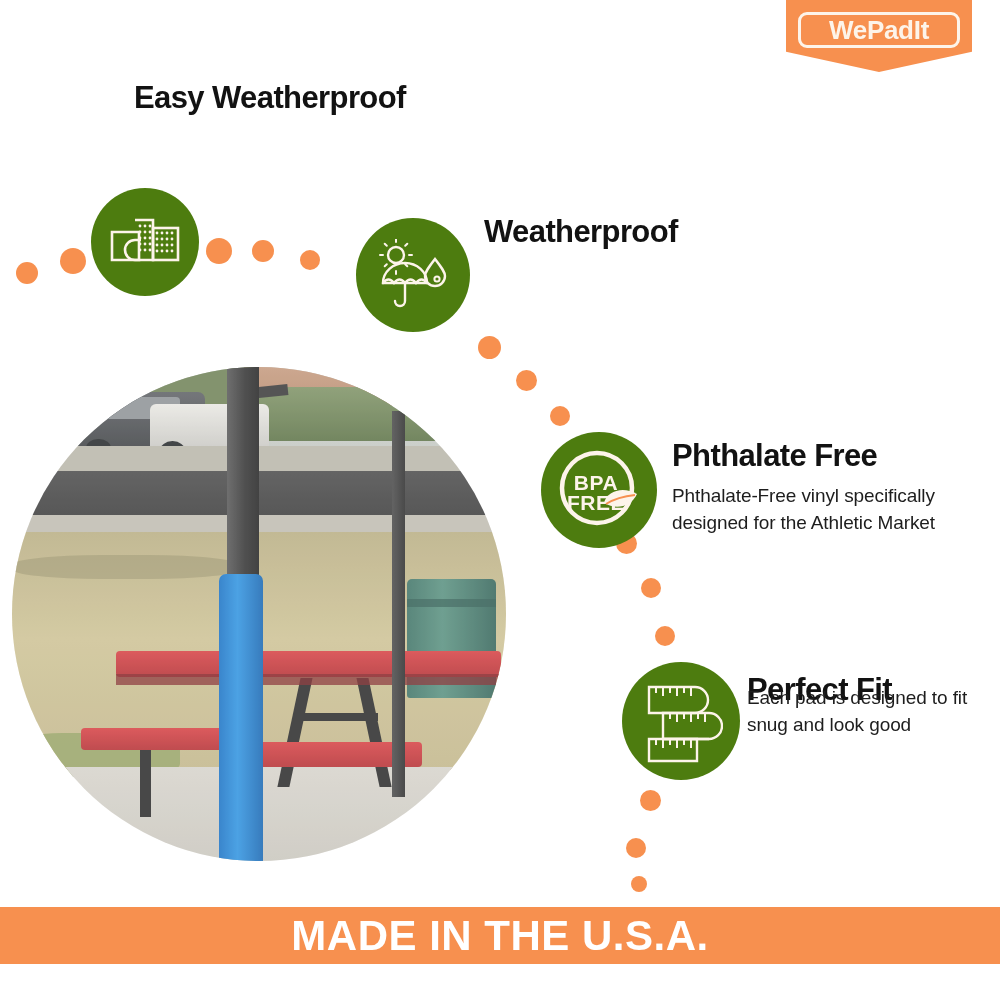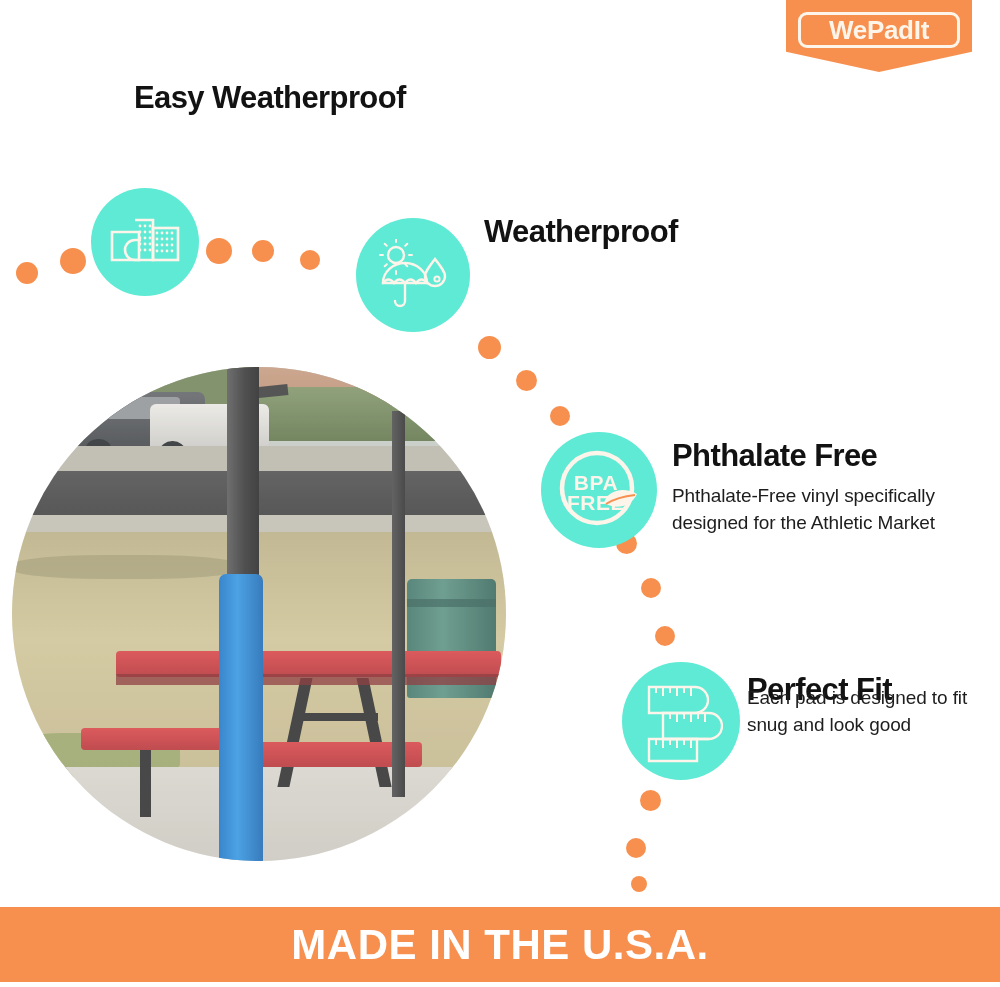--- a/index.html
+++ b/index.html
@@ -81,21 +81,21 @@
   #title-phth    { left: 672px; top: 438px; }
   #desc-phth     { left: 672px; top: 482px; width: 270px; }
 
   #title-fit     { left: 747px; top: 672px; text-align: center; }
   #desc-fit      { left: 747px; top: 684px; width: 235px; }
 
   
   .icon-circle {
     position: absolute;
     border-radius: 50%;
-    background: #5eead4;
+    background: #4d7c0f;
     display: flex;
     align-items: center;
     justify-content: center;
   }
   #icon-install { left: 91px;  top: 188px; width: 108px; height: 108px; }
   #icon-weather { left: 356px; top: 218px; width: 114px; height: 114px; }
   #icon-phth    { left: 541px; top: 432px; width: 116px; height: 116px; }
   #icon-fit     { left: 622px; top: 662px; width: 118px; height: 118px; }
 
   .icon-circle svg { display: block; }
@@ -184,21 +184,21 @@
                  background: linear-gradient(90deg,#1a72c4,#2f93e0 42%,#1766b2);
                  border-radius:7px 7px 0 0; }
   .ph-haze     { position:absolute; inset:0; background:#ffffff; opacity:.14; }
 
   
   .usa-banner {
     position: absolute;
     left: 0;
     top: 907px;
     width: 1000px;
-    height: 75px;
+    height: 57px;
     background: #f7904f;
     display: flex;
     align-items: center;
     justify-content: center;
   }
   .usa-text {
     color: #ffffff;
     font-weight: 700;
     font-size: 42px;
     letter-spacing: 0.5px;

